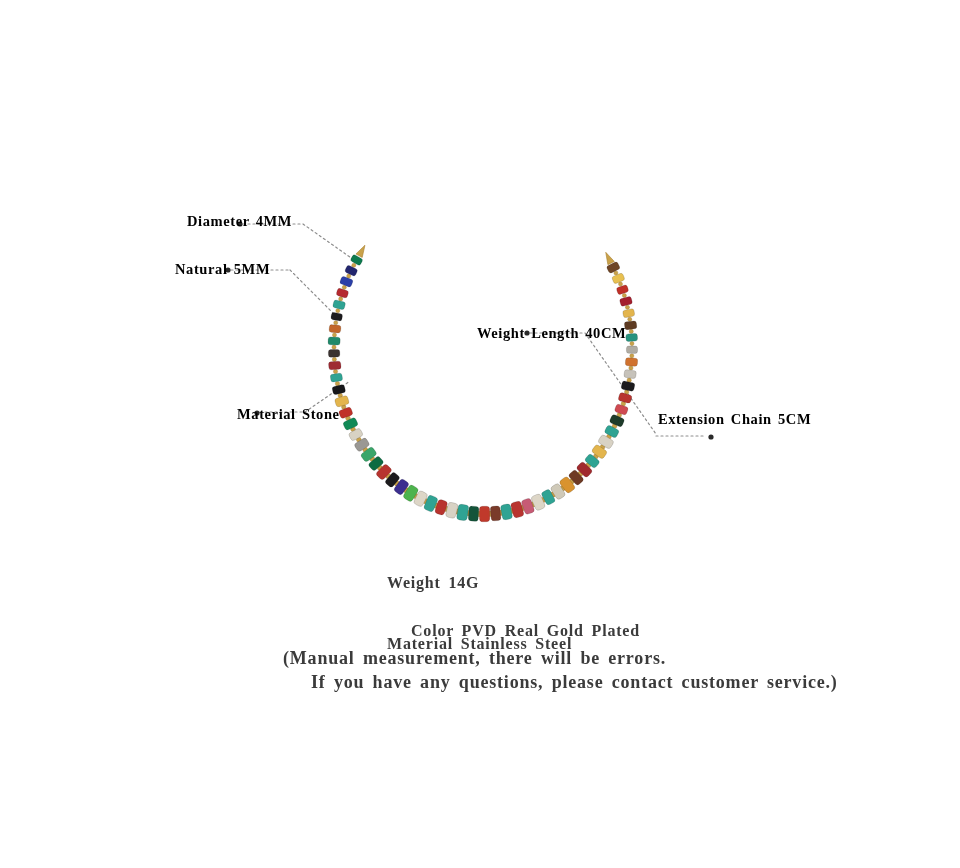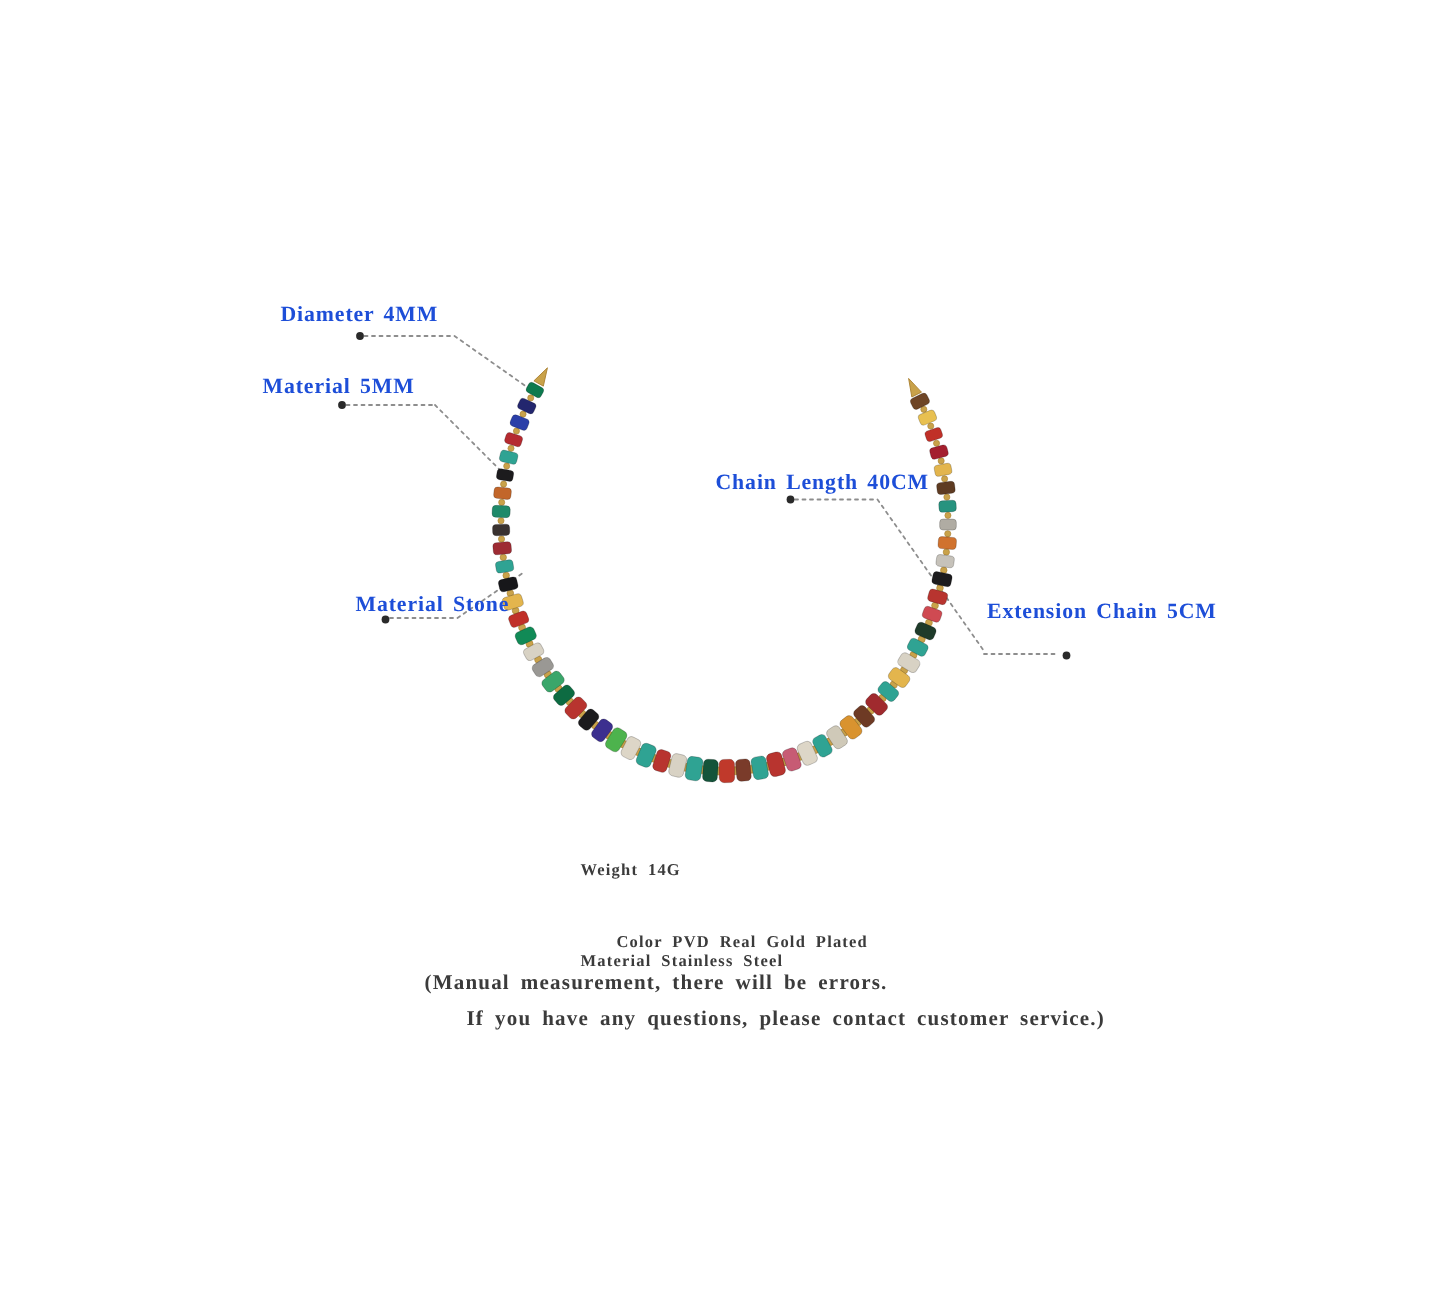--- a/index.html
+++ b/index.html
@@ -2,29 +2,29 @@
 <html><head>
 <meta charset="utf-8">
 <style>
   html,body{margin:0;padding:0;background:#ffffff;}
   .canvas{
     position:relative;width:960px;height:868px;background:#ffffff;
     overflow:hidden;font-family:"Liberation Serif",serif;
   }
   .overlay-svg{position:absolute;left:0;top:0;width:960px;height:868px;}
   .callout{
-    position:absolute;font-weight:700;font-size:14.5px;color:#1d4ed8;
-    letter-spacing:0.6px;word-spacing:2px;white-space:nowrap;
+    position:absolute;font-weight:700;font-size:14.5px;color:#000000;
+    letter-spacing:0.6px;word-spacing:2px;white-space:nowrap;margin-top:11px;
   }
   .spec-line{
-    position:absolute;font-weight:700;font-size:11px;color:#3b3b3b;
+    position:absolute;font-weight:700;font-size:16px;color:#3b3b3b;
     letter-spacing:0.8px;word-spacing:3px;white-space:nowrap;
   }
   .disclaimer-line{
-    position:absolute;font-weight:700;font-size:14px;color:#3b3b3b;
+    position:absolute;font-weight:700;font-size:18px;color:#3b3b3b;
     letter-spacing:0.8px;word-spacing:3px;white-space:nowrap;
   }
 </style>
 </head>
 <body>
 
 <div class="canvas">
 
   <svg class="overlay-svg" viewBox="0 0 960 868" xmlns="http://www.w3.org/2000/svg">
     <g id="leader-lines">
@@ -162,22 +162,22 @@
         <rect x="-3.8249999999999997" y="-5.779999999999999" width="7.6499999999999995" height="11.559999999999999" rx="2.38" ry="2.38" fill="#e8c050" stroke="rgba(0,0,0,0.22)" stroke-width="0.6" transform="translate(618.3 278.4) rotate(67.5)"></rect>
         <rect x="-3.978" y="-6.0112" width="7.956" height="12.0224" rx="2.4752" ry="2.4752" fill="#6e4526" stroke="rgba(0,0,0,0.22)" stroke-width="0.6" transform="translate(613.3 267.5) rotate(63.5)"></rect>
       </g>
     <g id="necklace-tips">
         <polygon points="362.2266079184337,257.4335702051019 364.95698479593307,245.20634475912206 355.9469130288575,253.91143561172944" fill="#c9a24a" stroke="#a97f2f" stroke-width="0.6"></polygon>
         <polygon points="614.3141737154381,261.4414461357854 605.745643329219,252.30140855268763 607.8679736976601,264.6487043621834" fill="#c9a24a" stroke="#a97f2f" stroke-width="0.6"></polygon>
       </g>
   </svg>
 
   <div class="callout" style="left:187px;top:202px;">Diameter 4MM</div>
-  <div class="callout" style="left:175px;top:250px;">Material 5MM</div>
-  <div class="callout" style="left:477px;top:314px;">Chain Length 40CM</div>
+  <div class="callout" style="left:175px;top:250px;">Natural 5MM</div>
+  <div class="callout" style="left:477px;top:314px;">Weight Length 40CM</div>
   <div class="callout" style="left:237px;top:395px;">Material Stone</div>
   <div class="callout" style="left:658px;top:400px;">Extension Chain 5CM</div>
 
   <div class="spec-line" style="left:387px;top:574px;">Weight 14G</div>
   <div class="spec-line" style="left:387px;top:599px;margin-top:36px;">Material Stainless Steel</div>
   <div class="spec-line" style="left:387px;top:622px;margin-left:24px;">Color PVD Real Gold Plated</div>
 
   <div class="disclaimer-line" style="left:283px;top:648px;">(Manual measurement, there will be errors.</div>
   <div class="disclaimer-line" style="left:283px;top:672px;margin-left:28px;">If you have any questions, please contact customer service.)</div>
 

